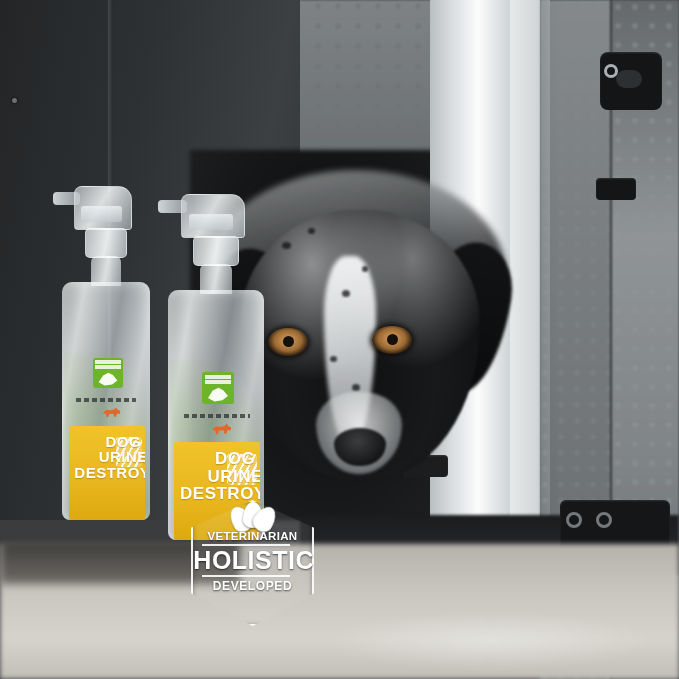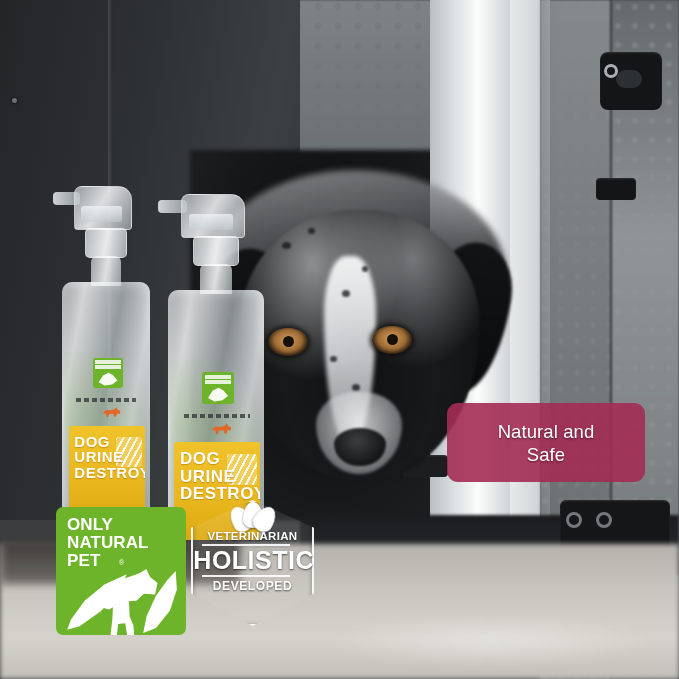--- a/index.html
+++ b/index.html
@@ -286,20 +286,21 @@
     overflow: hidden;
   }
   .bottle-label .label-text {
     position: absolute; left: 7%; top: 8%;
     color: #ffffff;
     font-weight: bold;
     line-height: 1.04;
     letter-spacing: .5px;
     text-shadow: 0 1px 1px rgba(140,95,0,.45);
     filter: blur(.35px);
+    text-align: center;
   }
   .bottle-label .label-swatch {
     position: absolute; right: 4%; top: 12%; width: 34%; height: 32%;
     background:
       repeating-linear-gradient(118deg, rgba(255,255,255,.85) 0 2px, rgba(0,0,0,0) 2px 6px),
       rgba(255,255,255,.25);
     border-radius: 3px;
     filter: blur(.5px);
   }
   .bottle-leafbg {
@@ -551,33 +552,21 @@
             <div>DOG</div>
             <div>URINE</div>
             <div>DESTROYER</div>
           </div>
         </div>
       </div>
     </div>
   </div>
 
 
-  <div class="badge b4">Natural and
-Safe</div>
-
-  <div class="brand-logo">
-    <div class="bl-text">ONLY
-NATURAL
-PET</div>
-    <div class="bl-reg">®</div>
-    <div class="bl-leaf-left"></div>
-    <div class="bl-leaf-right"></div>
-    <div class="bl-dog"></div>
-    <div class="bl-cat"></div>
-  </div>
+
 
   <div class="holistic">
     <div class="hx-inner"></div>
     <div class="hx"></div>
     <div class="h-leaf">
       <i class="a"></i>
         <i class="b"></i>
         <i class="c"></i>
     </div>
     <div class="h-rule r-a"></div>

